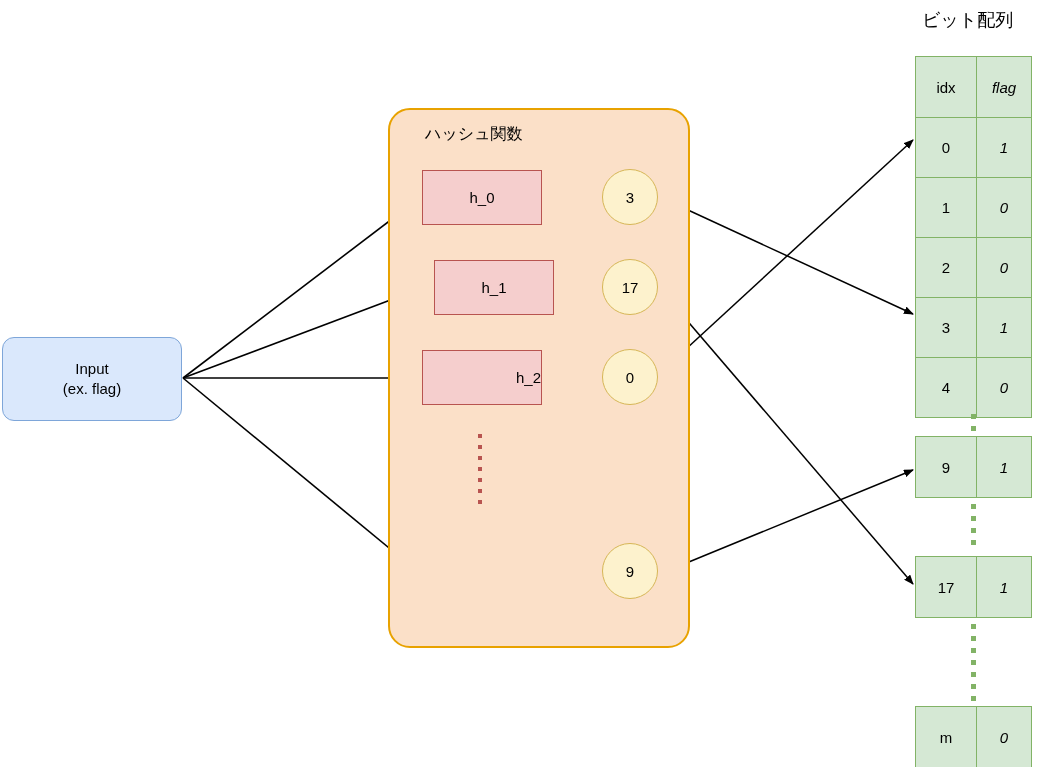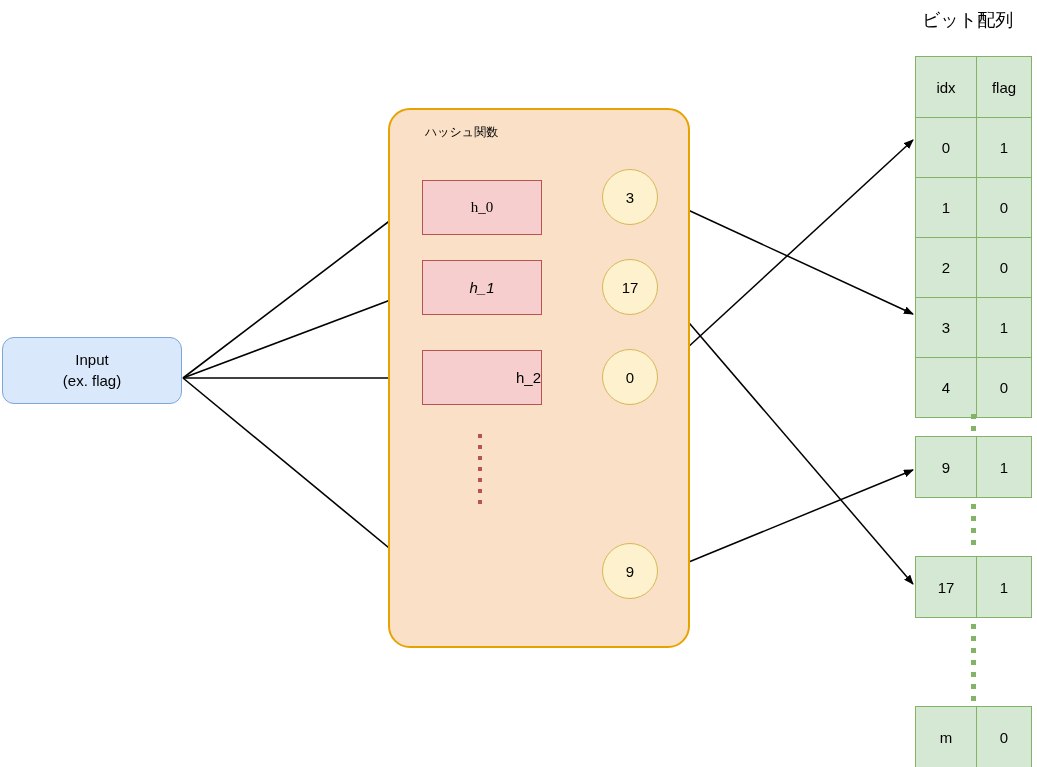--- a/index.html
+++ b/index.html
@@ -28,21 +28,21 @@
     height: 767px;
     pointer-events: none;
   }
 
   
   .input-node {
     position: absolute;
     left: 2px;
     top: 337px;
     width: 180px;
-    height: 67px;
+    height: 84px;
     background: #dae8fc;
     border: 1px solid #7ea6d9;
     border-radius: 12px;
     display: flex;
     flex-direction: column;
     align-items: center;
     justify-content: center;
     box-sizing: border-box;
     color: #000;
     font-size: 15px;
@@ -58,21 +58,21 @@
     height: 540px;
     background: #fbe0c8;
     border: 2px solid #e8a200;
     border-radius: 22px;
     box-sizing: border-box;
   }
   .hash-panel-title {
     position: absolute;
     left: 35px;
     top: 14px;
-    font-size: 12px;
+    font-size: 16px;
     color: #000;
     white-space: nowrap;
   }
   .hash-box {
     position: absolute;
     width: 120px;
     height: 55px;
     background: #f5cecd;
     border: 1px solid #b85450;
     box-sizing: border-box;
@@ -140,20 +140,21 @@
     align-items: center;
     justify-content: center;
     font-size: 15px;
     color: #000;
     box-sizing: border-box;
   }
   .bit-cell.idx { width: 60px; }
   .bit-cell.flag {
     width: 55px;
     border-left: 1px solid #82b366;
+    font-style: italic;
   }
   .table-vdots {
     position: absolute;
     left: 971px;
     display: flex;
     flex-direction: column;
     align-items: center;
     gap: 7px;
   }
   .table-vdots span {
@@ -199,24 +200,24 @@
 
   <div class="input-node">
     <div>Input</div>
     <div>(ex. flag)</div>
   </div>
 
   <div class="hash-panel">
     <div class="hash-panel-title">ハッシュ関数</div>
   </div>
 
-  <div class="hash-box" style="left:422px; top:180px;font-family:Liberation Serif, serif;">
+  <div class="hash-box" style="left:422px; top:170px;">
     <span>h_0</span>
   </div>
-  <div class="hash-box" style="left:422px; top:260px;font-style:italic;">
+  <div class="hash-box" style="left:434px; top:260px;">
     <span>h_1</span>
   </div>
   <div class="hash-box" style="left:422px; top:350px;justify-content:flex-end;">
     <span>h_2</span>
   </div>
 
   <div class="vdots" style="left:478px; top:434px;">
     <span></span>
     <span></span>
     <span></span>

